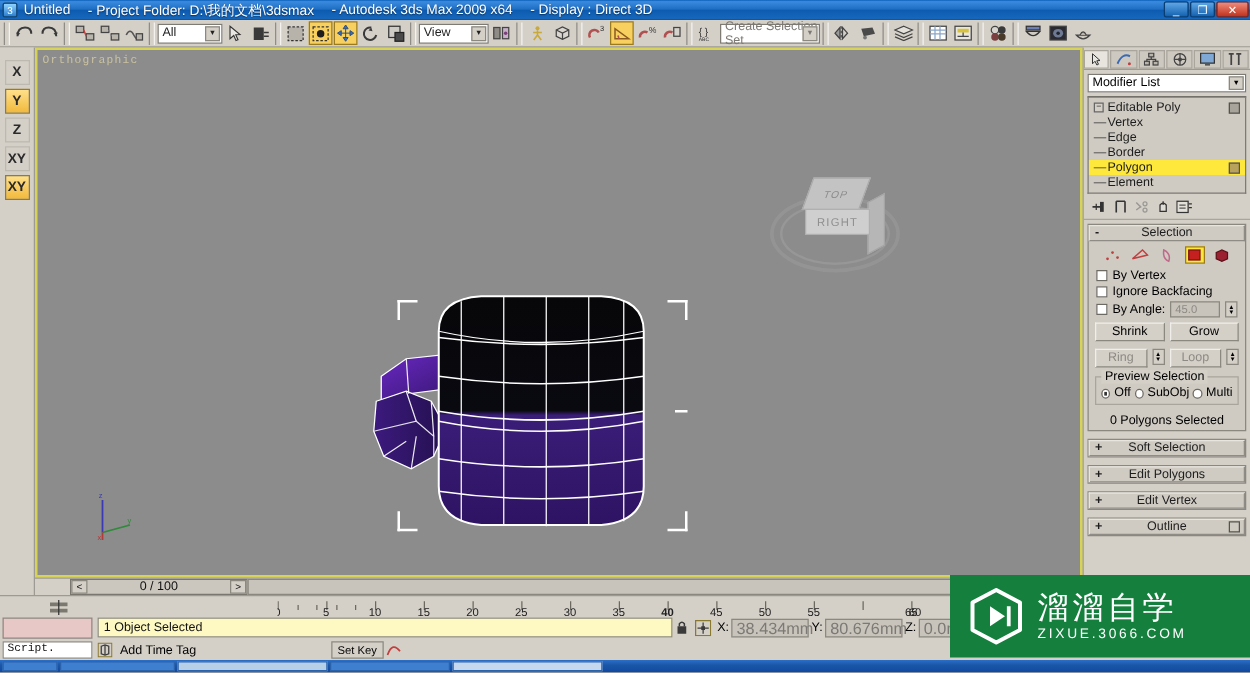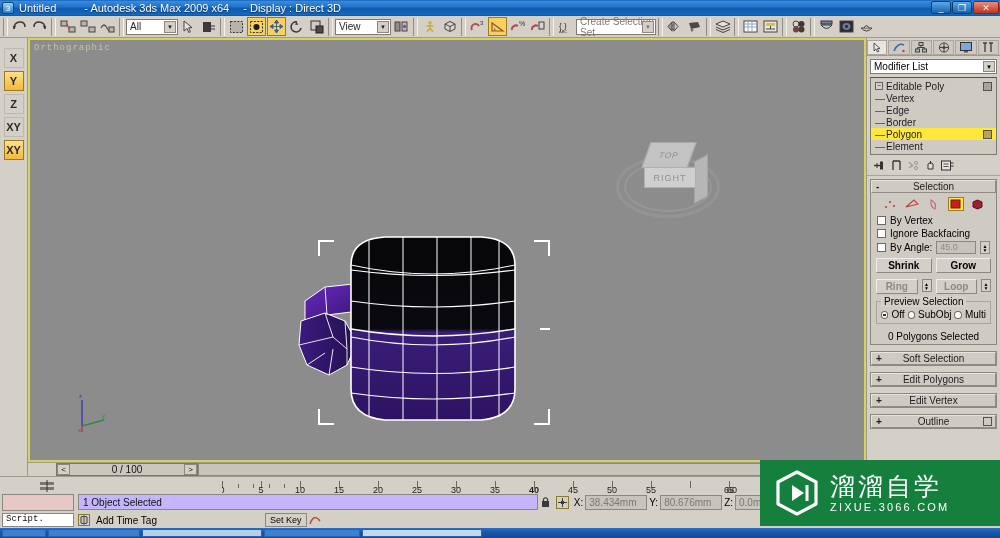--- a/index.html
+++ b/index.html
@@ -166,21 +166,21 @@
     font-size:10px; color:#1d1d1d; position:relative;
   }
   .roll-head .pm { position:absolute; left:4px; font-weight:bold; }
   .subobj-row { display:flex; align-items:center; justify-content:center; gap:6px; padding:4px 0 3px 0;}
   .soicon { width:16px; height:14px; display:flex; align-items:center; justify-content:center; }
   .soicon.sel { background:#ffe83c; border:1px solid #9a7b20; }
   .chk { display:flex; align-items:center; gap:4px; padding:1px 6px; font-size:10px;}
   .chkbox { width:9px; height:9px; background:#fff; border:1px solid #6d6a64; }
   .spinfield { flex:1 1 auto; height:13px; background:#c8c4bc; border:1px solid #8b8880; font-size:9px; color:#8d8a84; padding-left:3px; line-height:11px;}
   .spinup { width:10px; height:13px; background:#d4d0c8; border:1px solid #8b8880; display:flex;flex-direction:column;align-items:center;justify-content:center;font-size:5px;line-height:4px;}
-  .btnrow { display:flex; gap:4px; padding:3px 5px;font-weight:bold; }
+  .btnrow { display:flex; gap:4px; padding:3px 5px; }
   .mbtn { flex:1 1 0; height:15px; background:#d4d0c8; border:1px solid #8b8880; border-top-color:#f0eeea; border-left-color:#f0eeea; display:flex; align-items:center; justify-content:center; font-size:10px;}
   .mbtn.dim { color:#8d8a84; }
   .group {
     margin:4px 5px 3px 5px; border:1px solid #a9a59d; padding:7px 4px 3px 4px; position:relative;
   }
   .group > .gtitle { position:absolute; top:-6px; left:4px; background:#d4d0c8; padding:0 3px; font-size:10px;}
   .radiorow { display:flex; align-items:center; gap:3px; font-size:10px; }
   .radio { width:8px; height:8px; border:1px solid #6d6a64; border-radius:50%; background:#fff; }
   .radio.on { background:radial-gradient(circle at 50% 50%, #333 0 34%, #fff 36%); }
   .statustext { text-align:center; font-size:10px; padding:4px 0 2px 0; }
@@ -190,24 +190,24 @@
   .ruler { position:absolute; left:222px; right:0; top:0; height:16px; overflow:hidden; }
   .ruler .tick { position:absolute; bottom:5px; width:1px; background:#6b6860; height:4px; }
   .ruler .tick.maj { height:7px; }
   .ruler .num { position:absolute; bottom:-2px; font-size:9px; color:#222; transform:translateX(-50%); }
 
   .statusrow { height:20px; flex:0 0 20px; display:flex; align-items:center; background:#d4d0c8; }
   .promptrow { height:16px; flex:0 0 16px; display:flex; align-items:center; background:#d4d0c8; }
   .mxbox { width:72px; height:17px; background:#e8c7c7; border:1px solid #8b8880; margin-left:2px;}
   .scriptbox { width:72px; height:14px; background:#fff; border:1px solid #8b8880; margin-left:2px; font-family:"Liberation Mono",monospace; font-size:9px; padding-left:3px; color:#111;}
   .statusfield {
-    height:16px; background:#c4b5fd; border:1px solid #8b8880; border-top-color:#8b8880;
+    height:16px; background:#fef9c3; border:1px solid #8b8880; border-top-color:#8b8880;
     display:flex; align-items:center; padding-left:4px; font-size:10px; color:#111;
   }
-  .coordfield { height:15px; width:62px; background:#c8c4bc; border:1px solid #8b8880; font-size:10px; color:#7c7974; padding-left:3px; line-height:13px;}
+  .coordfield { height:15px; width:62px; background:#c8c4bc; border:1px solid #8b8880; font-size:13px; color:#7c7974; padding-left:3px; line-height:13px;}
   .gridlbl { height:16px; background:#cfcbc3; border:1px solid #8b8880; display:flex; align-items:center; justify-content:center; font-size:10px; padding:0 8px;}
   .keybtn { height:14px; background:#d4d0c8; border:1px solid #8b8880; display:flex;align-items:center;justify-content:center;font-size:9px; padding:0 4px;}
   .navpad { position:absolute; right:2px; bottom:18px; width:72px; height:40px; display:grid; grid-template-columns:repeat(3,1fr); grid-template-rows:repeat(2,1fr); gap:1px;}
   .navpad div { display:flex; align-items:center; justify-content:center; font-size:10px; color:#333;}
 
   
   .watermark {
     position:absolute; right:0; bottom:12px; width:240px; height:66px;
     background:#15803d; display:flex; align-items:center; gap:10px; padding-left:14px; z-index:40;
   }
@@ -228,20 +228,21 @@
 </style>
 </head>
 <body>
 
 <div class="app">
 
   <div class="titlebar">
     <span class="tb-ico">3</span>
     <span class="tb-text">Untitled</span>
     <span class="tb-sep"></span>
+    <span class="tb-text">- Project Folder: D:\我的文档\3dsmax</span>
     <span class="tb-sep"></span>
     <span class="tb-text">- Autodesk 3ds Max  2009 x64</span>
     <span class="tb-sep"></span>
     <span class="tb-text">- Display : Direct 3D</span>
     <div class="tb-btns">
       <div class="tb-btn">_</div>
       <div class="tb-btn">❐</div>
       <div class="tb-btn close">✕</div>
     </div>
   </div>

